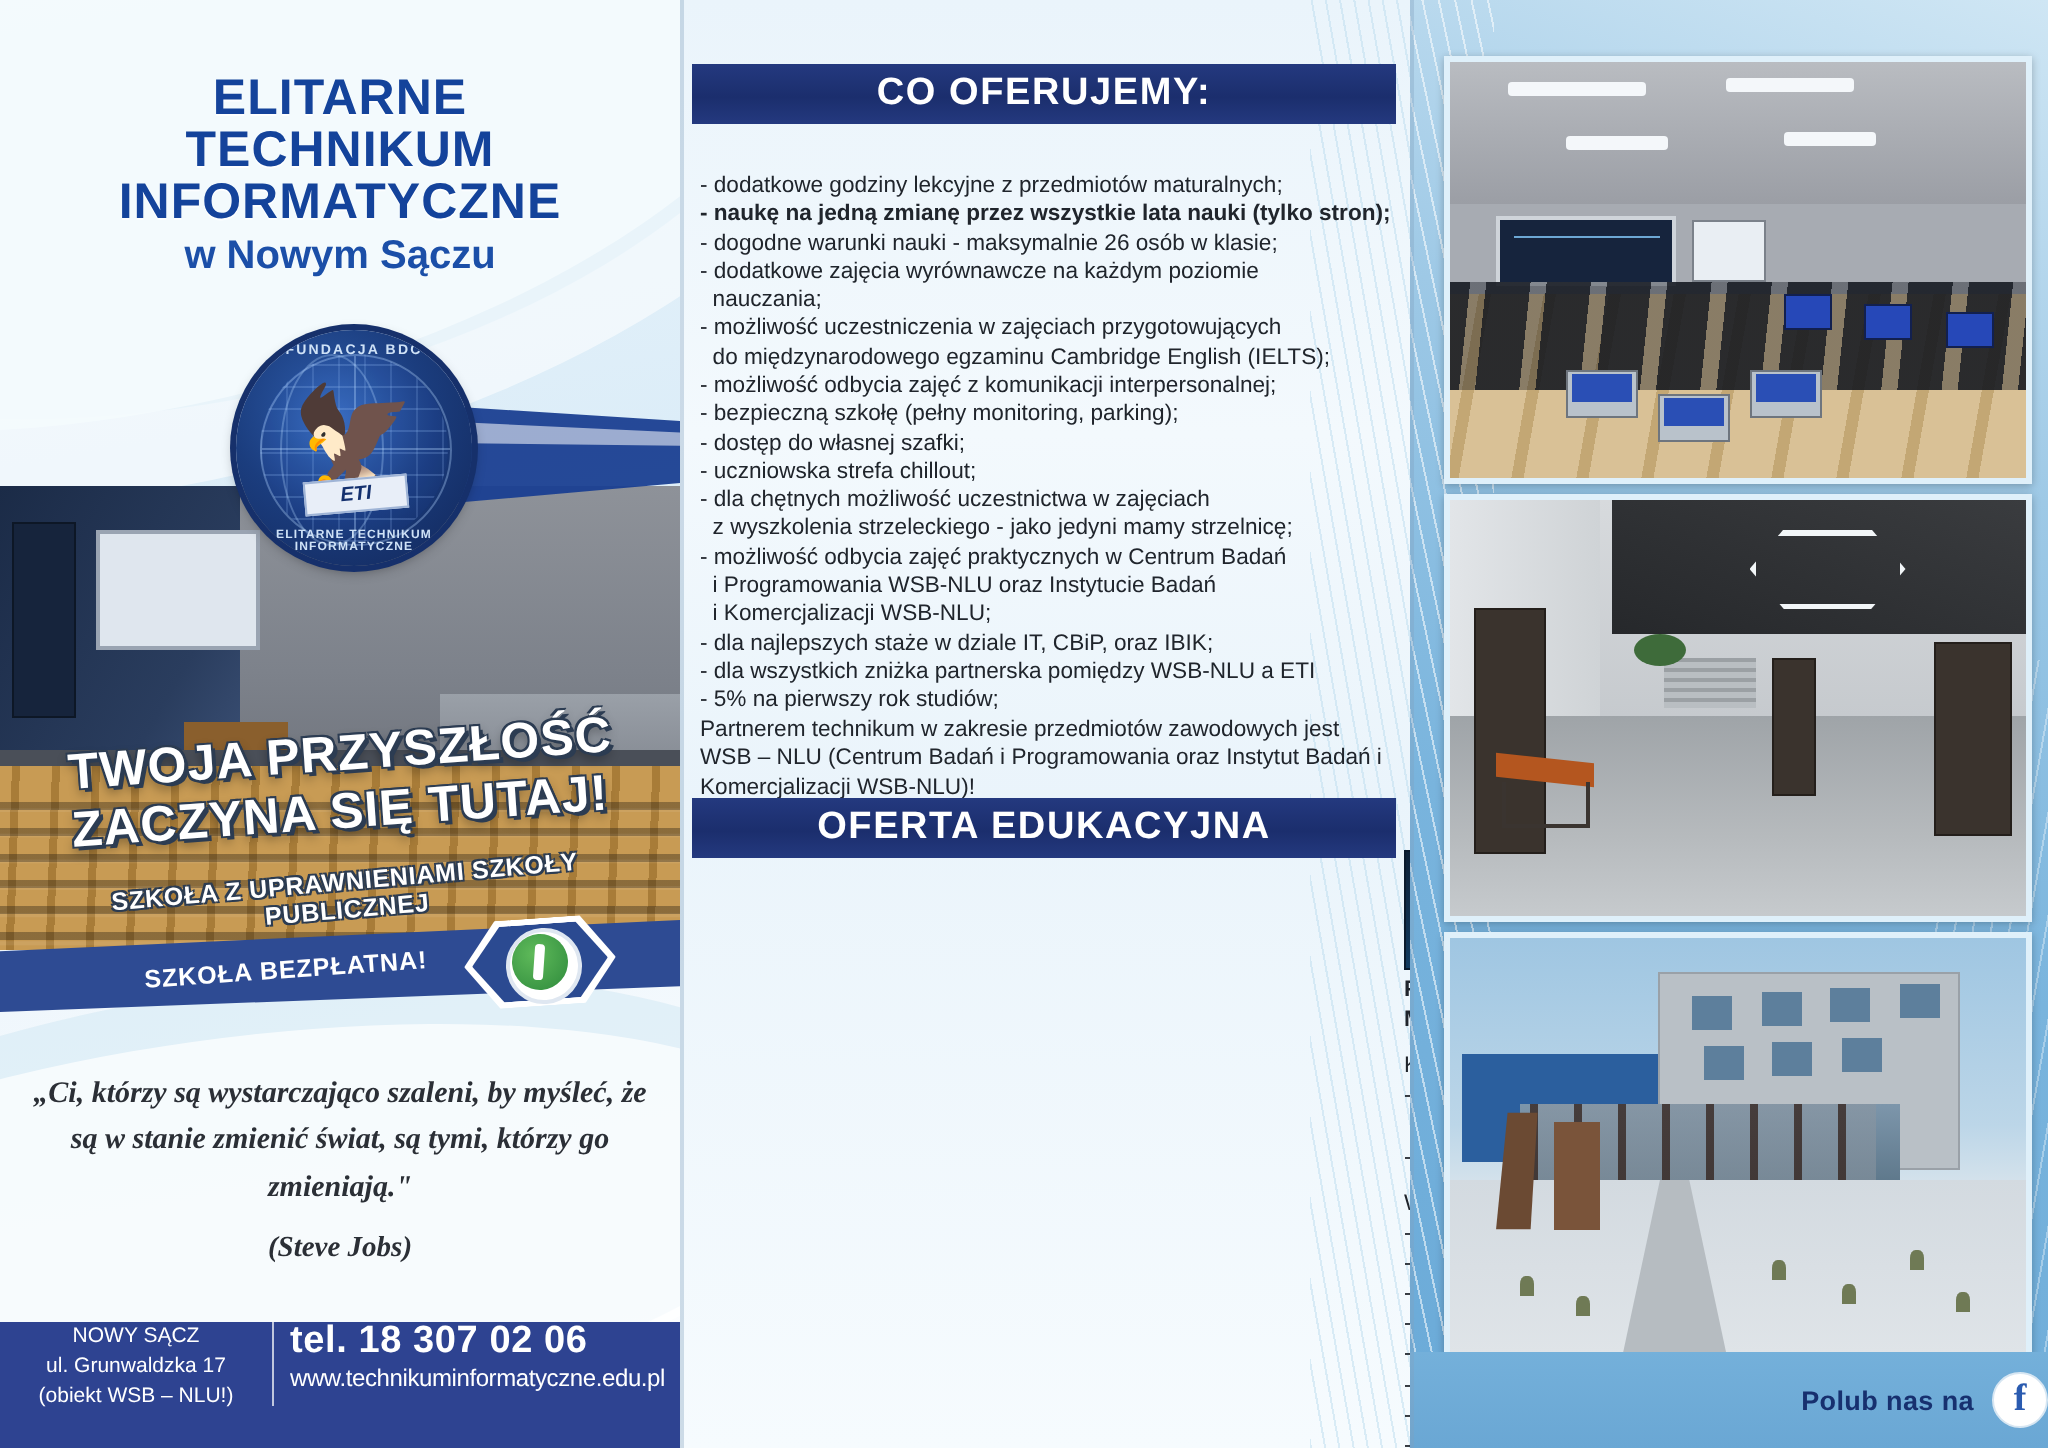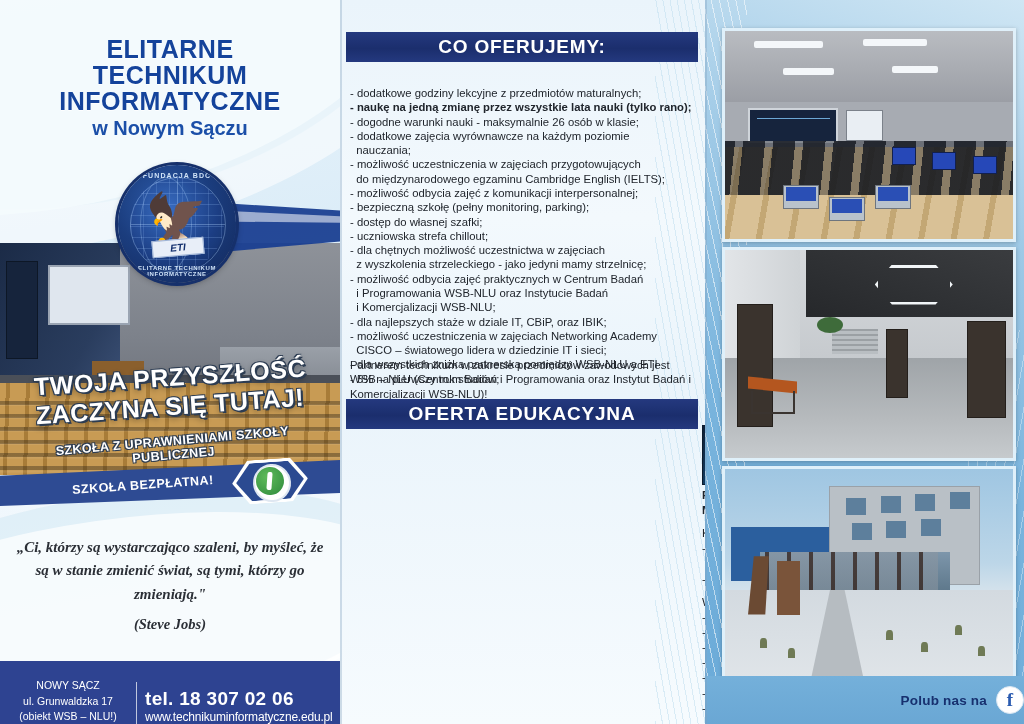--- a/index.html
+++ b/index.html
@@ -116,21 +116,21 @@
     z-index:15;background:radial-gradient(circle at 40% 35%,#5fba5a,#2e8a3c);transform:rotate(-4deg);}
   .green-badge-in::after{content:"";position:absolute;left:11px;top:5px;width:5px;height:18px;
     background:#ffffff;border-radius:2px;transform:rotate(8deg);}
 
   .quote{position:absolute;left:14px;top:536px;width:312px;text-align:center;z-index:9;
     color:#2b2f36;font-family:"Liberation Serif",serif;font-style:italic;font-weight:bold;
     font-size:15px;line-height:1.55;}
   .quote .aut{display:block;margin-top:7px;font-size:14.5px;}
 
   .footbar{position:absolute;left:0;bottom:0;width:340px;height:63px;z-index:11;background:#2e4391;
-    display:flex;align-items:flex-end;}
+    display:flex;align-items:flex-start;}
   .foot-addr{width:120px;text-align:center;color:#ffffff;font-size:10.5px;line-height:1.45;
     padding-left:8px;}
   .foot-sep{width:1px;height:42px;background:rgba(255,255,255,.7);margin:0 8px;}
   .foot-contact{flex:1;color:#ffffff;}
   .foot-tel{font-size:19px;font-weight:bold;letter-spacing:.3px;line-height:1.1;}
   .foot-www{font-size:12px;letter-spacing:-.2px;}
 
   
   .panel-mid{position:absolute;left:340px;top:0;width:365px;height:724px;overflow:hidden;
     background:linear-gradient(180deg,#eaf4fb 0%,#f3f9fd 30%,#eaf4fb 55%,#f6fbfe 100%);}
@@ -308,38 +308,36 @@
       </div>
     </div>
   </div>
 
   <div class="panel-mid">
     <div class="mid-lines"></div>
 
     <div class="hdr" id="hdr-offer">CO OFERUJEMY:</div>
     <div class="offer-list" id="offer-list">
         <div class="row">- dodatkowe godziny lekcyjne z przedmiotów maturalnych;</div>
-        <div class="row b">- naukę na jedną zmianę przez wszystkie lata nauki (tylko rano);</div>
+        <div class="row b">- naukę na jedną zmianę przez wszystkie lata nauki (tylko stron);</div>
         <div class="row">- dogodne warunki nauki - maksymalnie 26 osób w klasie;</div>
         <div class="row">- dodatkowe zajęcia wyrównawcze na każdym poziomie
   nauczania;</div>
         <div class="row">- możliwość uczestniczenia w zajęciach przygotowujących
   do międzynarodowego egzaminu Cambridge English (IELTS);</div>
         <div class="row">- możliwość odbycia zajęć z komunikacji interpersonalnej;</div>
         <div class="row">- bezpieczną szkołę (pełny monitoring, parking);</div>
         <div class="row">- dostęp do własnej szafki;</div>
         <div class="row">- uczniowska strefa chillout;</div>
         <div class="row">- dla chętnych możliwość uczestnictwa w zajęciach
   z wyszkolenia strzeleckiego - jako jedyni mamy strzelnicę;</div>
         <div class="row">- możliwość odbycia zajęć praktycznych w Centrum Badań
   i Programowania WSB-NLU oraz Instytucie Badań
   i Komercjalizacji WSB-NLU;</div>
         <div class="row">- dla najlepszych staże w dziale IT, CBiP, oraz IBIK;</div>
-        <div class="row">- możliwość uczestniczenia w zajęciach Networking Academy
-  CISCO – światowego lidera w dziedzinie IT i sieci;</div>
         <div class="row">- dla wszystkich zniżka partnerska pomiędzy WSB-NLU a ETI</div>
         <div class="row">- 5% na pierwszy rok studiów;</div>
       </div>
     <div class="offer-note">Partnerem technikum w zakresie przedmiotów zawodowych jest WSB – NLU (Centrum Badań i Programowania oraz Instytut Badań i Komercjalizacji WSB-NLU)!</div>
 
     <div class="hdr" id="hdr-edu">OFERTA EDUKACYJNA</div>
 
     <div class="prog-thumb">
       
       

